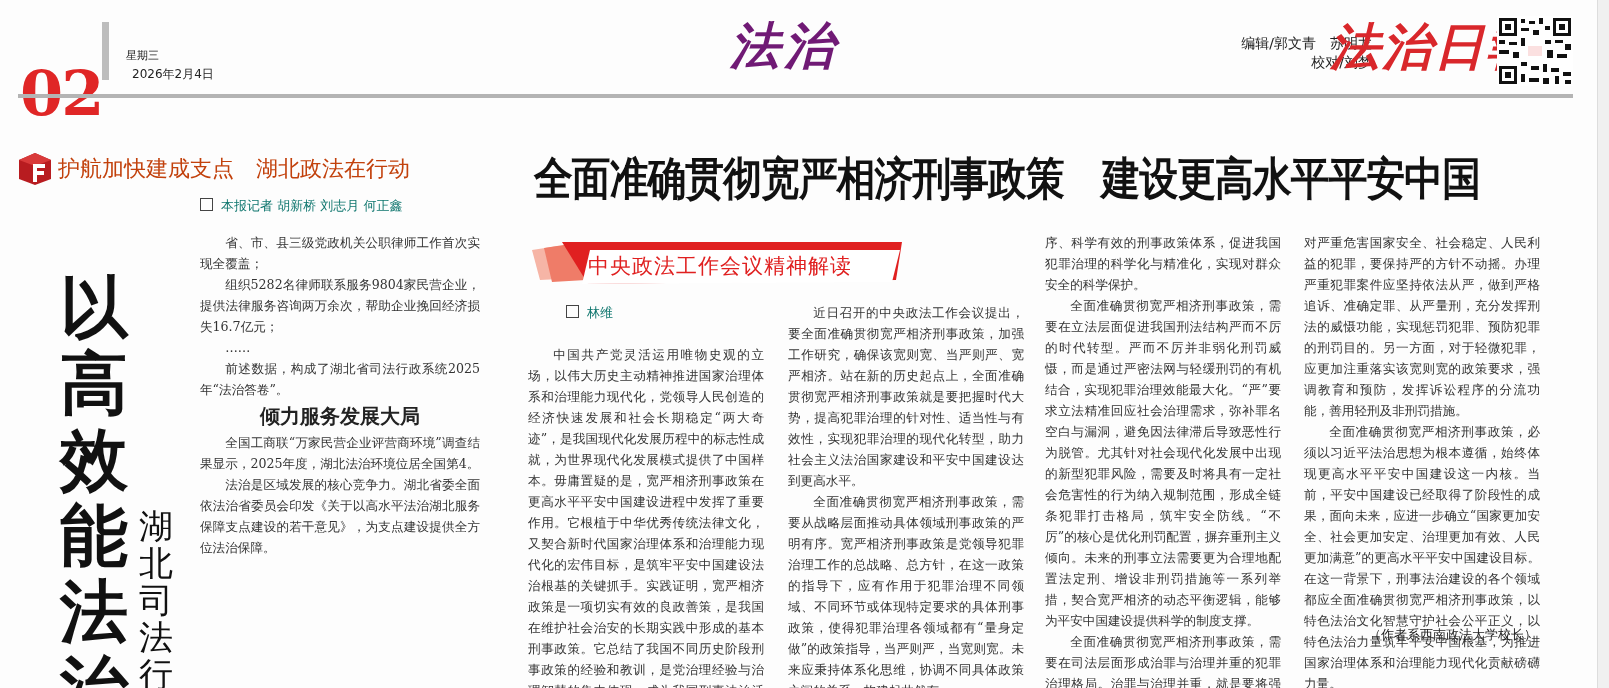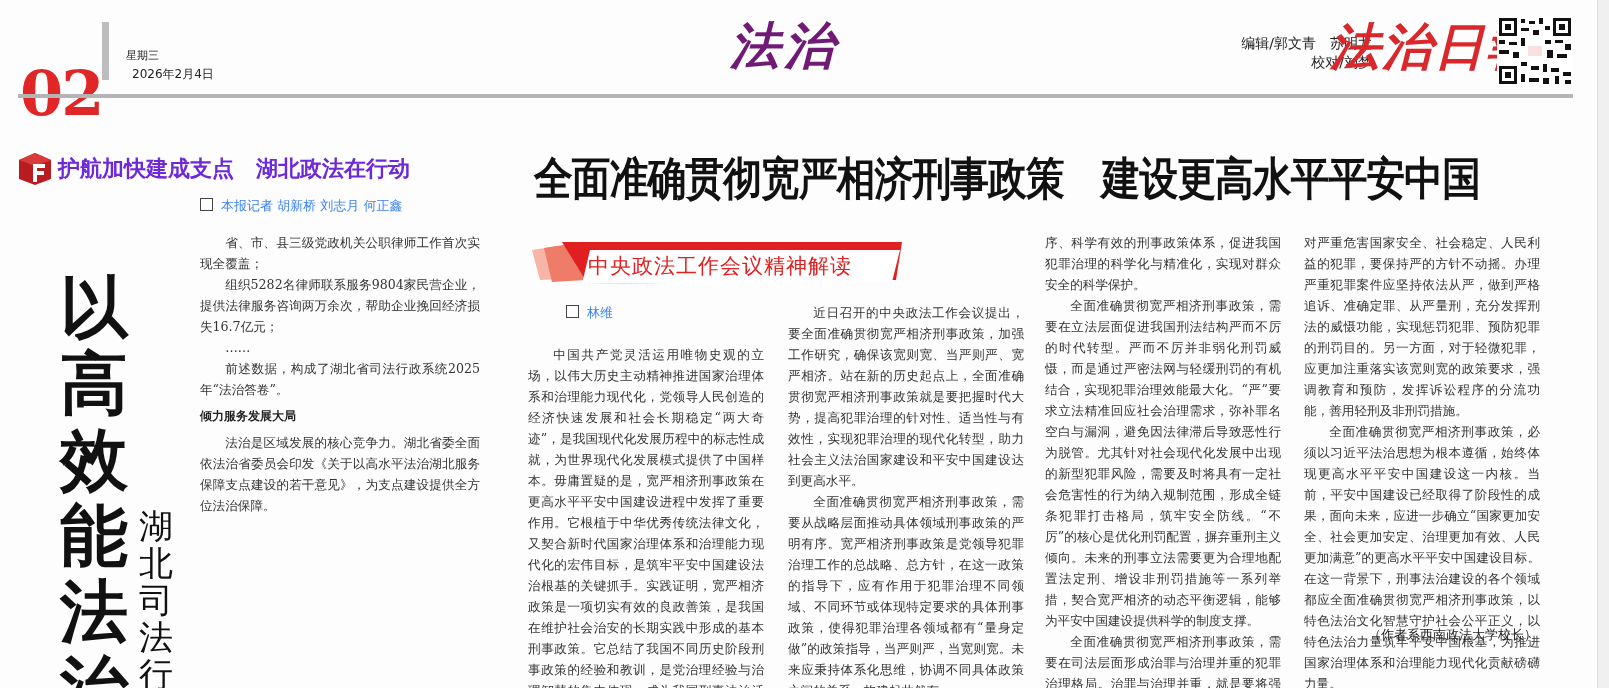--- a/index.html
+++ b/index.html
@@ -10,29 +10,29 @@
   .vbar{left:102px;top:22px;width:7px;height:58px;background:#bdbdbd;}
   .weekday{left:126px;top:48px;font-size:11px;color:#222;line-height:16px;}
   .date{left:126px;top:66px;font-size:12px;color:#222;line-height:16px;margin-left:6px;}
   .section-title{left:730px;top:14px;font-family:"DejaVu Serif","Liberation Serif",serif;font-weight:bold;font-size:50px;color:#701a75;letter-spacing:4px;line-height:64px;font-style:italic;}
   .editors{left:1150px;top:34px;width:222px;text-align:right;font-size:14px;line-height:19px;color:#222;}
   .masthead{left:1330px;top:14px;font-family:"DejaVu Serif","Liberation Serif",serif;font-weight:bold;font-style:italic;font-size:50px;color:#d9272b;letter-spacing:2px;line-height:66px;}
   .qr{left:1497px;top:16px;width:76px;height:70px;background:#fff;}
   .rule{left:18px;top:94px;width:1555px;height:4px;background:#b4b4b4;}
   
   .col-logo{left:18px;top:152px;width:34px;height:34px;}
-  .col-title{left:58px;top:152px;font-size:22px;color:#6d28d9;line-height:34px;font-weight:bold;}
-  .byline{font-size:13px;line-height:18px;color:#3b82f6;}
+  .col-title{left:58px;top:152px;font-size:22px;color:#c2410c;line-height:34px;font-weight:normal;}
+  .byline{font-size:13px;line-height:18px;color:#0f766e;}
   .box{display:inline-block;width:11px;height:11px;border:1px solid #444;margin-right:8px;vertical-align:-1px;}
   .vhead-big{left:52px;top:270px;width:84px;font-size:68px;font-weight:bold;line-height:76px;color:#111;text-align:center;}
   .vhead-sub{left:136px;top:508px;width:40px;font-size:34px;line-height:37px;color:#111;text-align:center;}
   .body-col{font-family:"DejaVu Serif","Liberation Serif",serif;font-size:12.6px;line-height:21px;color:#333;text-align:justify;}
   .body-col p{margin:0;text-indent:2em;}
   .body-col p.noind{text-indent:0;}
-  .subhead{font-size:12px;font-weight:bold;text-align:left;color:#222;line-height:28px;margin:2px 0 !important;text-indent:0 !important;font-family:"DejaVu Sans","Liberation Sans",sans-serif;}
+  .subhead{font-size:20px;font-weight:bold;text-align:center;color:#222;line-height:28px;margin:2px 0 !important;text-indent:0 !important;font-family:"DejaVu Sans","Liberation Sans",sans-serif;}
   .headline{left:534px;top:138px;font-family:"DejaVu Serif","Liberation Serif",serif;font-weight:bold;font-size:45px;line-height:82px;color:#111;letter-spacing:-1px;transform:scaleX(0.86);transform-origin:left;white-space:nowrap;}
   .banner{left:530px;top:240px;width:380px;height:46px;}
   .banner-text{left:588px;top:250px;font-size:21px;color:#e02020;line-height:32px;letter-spacing:1px;}
   .author-lin{left:530px;top:304px;padding-left:36px;}
   .sig{left:1368px;top:610px;font-size:13px;color:#222;font-family:"DejaVu Sans","Liberation Sans",sans-serif;margin-top:16px;}
   .scroll{left:1597px;top:0;width:12px;height:688px;background:#f0f0f0;border-left:1px solid #ddd;}
 </style>
 </head>
 <body>
 
@@ -105,20 +105,21 @@
 </div>
 <div class="abs vhead-big">以高效能法治</div>
 <div class="abs vhead-sub">湖北司法行政</div>
 
 <div class="abs body-col" style="left:200px;top:232px;width:280px;">
   <p>省、市、县三级党政机关公职律师工作首次实现全覆盖；</p>
   <p>组织5282名律师联系服务9804家民营企业，提供法律服务咨询两万余次，帮助企业挽回经济损失16.7亿元；</p>
   <p>……</p>
   <p>前述数据，构成了湖北省司法行政系统2025年“法治答卷”。</p>
   <p class="subhead">倾力服务发展大局</p>
+  <p>全国工商联“万家民营企业评营商环境”调查结果显示，2025年度，湖北法治环境位居全国第4。</p>
   <p>法治是区域发展的核心竞争力。湖北省委全面依法治省委员会印发《关于以高水平法治湖北服务保障支点建设的若干意见》，为支点建设提供全方位法治保障。</p>
 
 </div>
 
 <div class="abs headline">全面准确贯彻宽严相济刑事政策　建设更高水平平安中国</div>
 <div class="abs banner">
   <svg width="380" height="46" viewBox="0 0 380 46">
     <polygon points="2,10 28,6 50,38 10,40" fill="#f6b5a6"></polygon>
     <polygon points="14,8 40,4 56,40 22,42" fill="#ef7c68"></polygon>
     <polygon points="32,2 372,2 366,40 58,44" fill="#e02020"></polygon>

